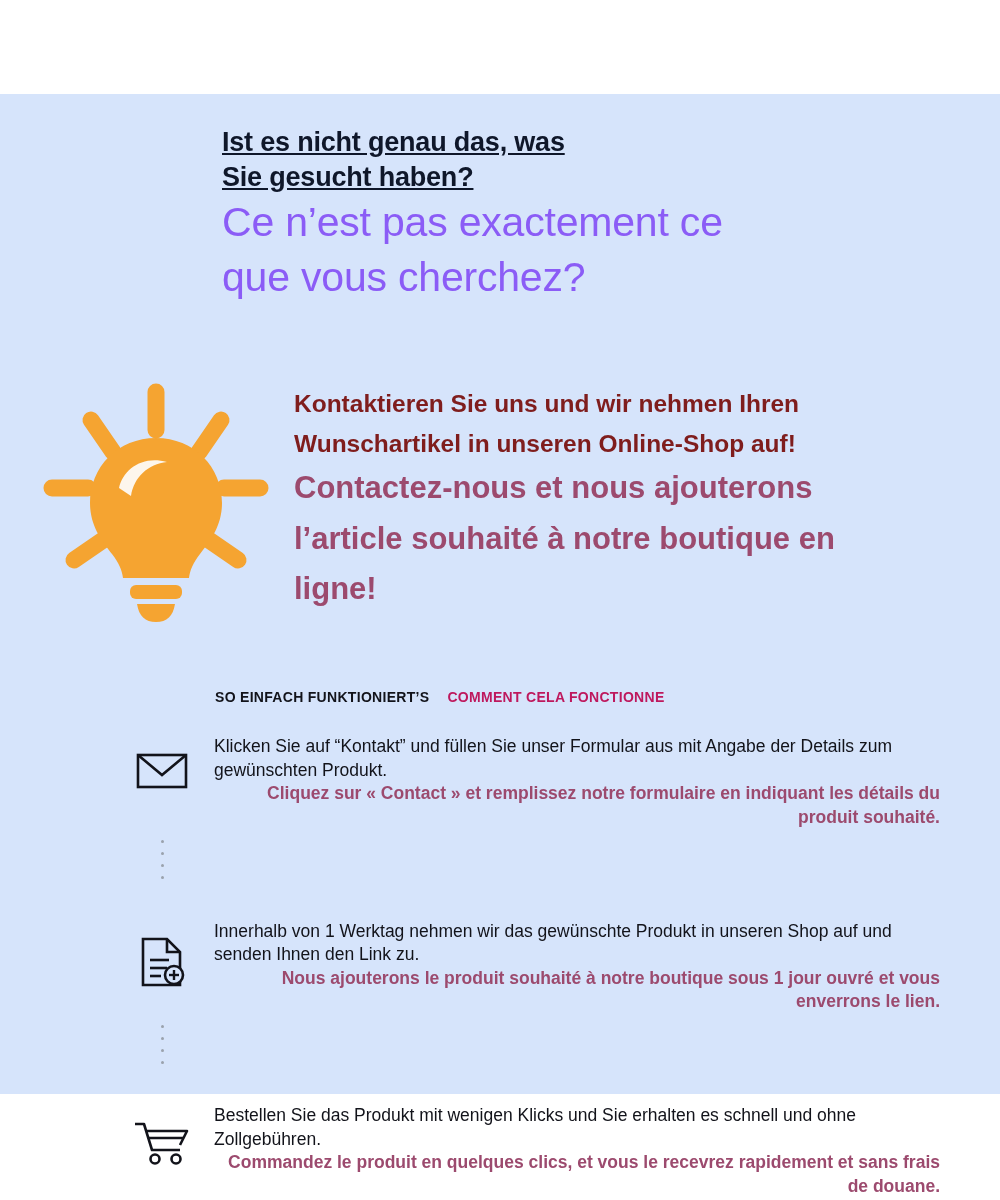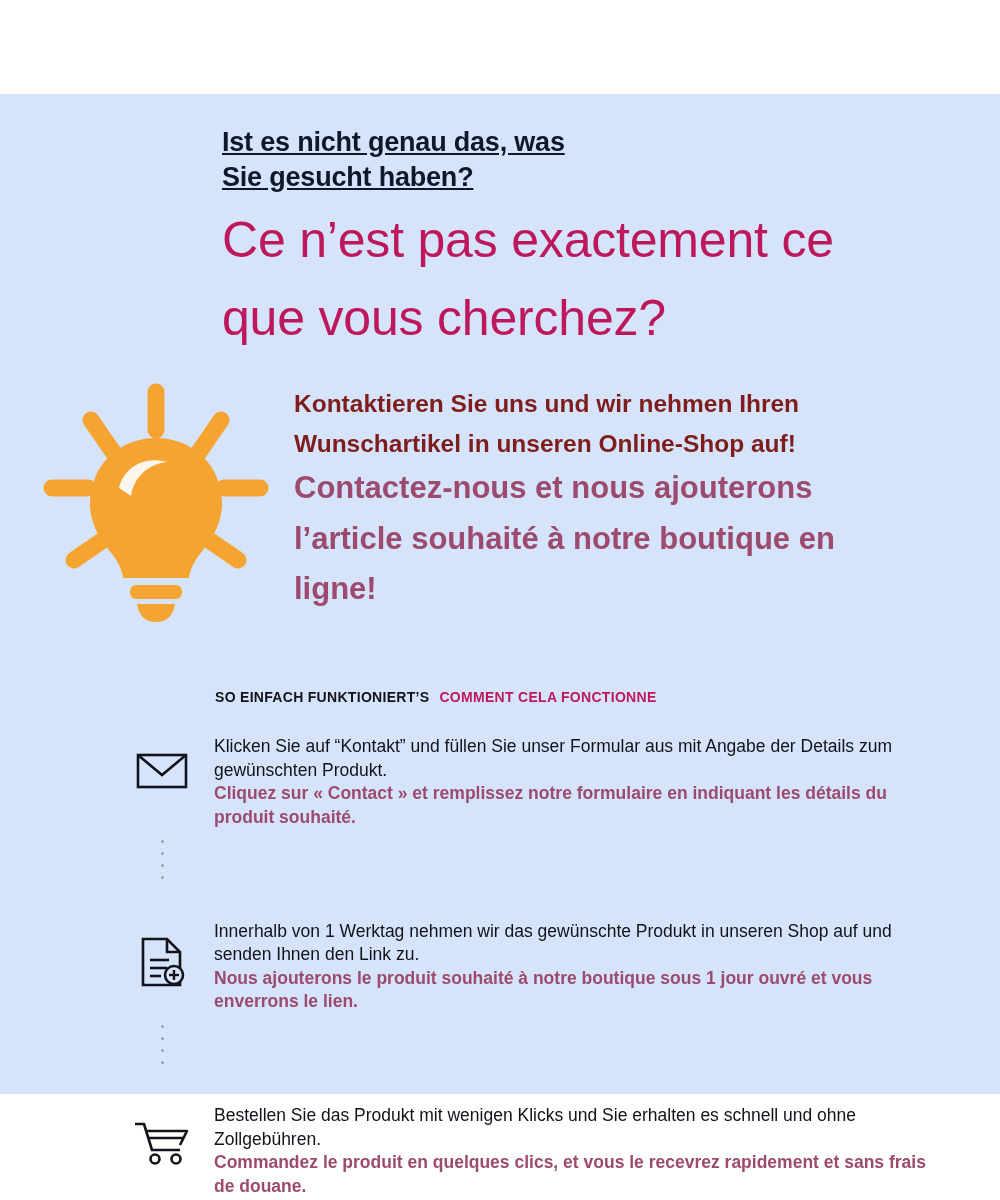--- a/index.html
+++ b/index.html
@@ -36,26 +36,26 @@
   }
   .headline .de {
     font-size: 27px;
     font-weight: bold;
     color: #0f172a;
     line-height: 1.28;
     letter-spacing: -0.2px;
     text-decoration: underline;
   }
   .headline .fr {
-    font-size: 50px;
+    font-size: 41px;
     font-weight: normal;
-    color: #be185d;
+    color: #8b5cf6;
     line-height: 1.28;
     letter-spacing: -0.2px;
-    margin-top: 14px;
+    margin-top: 2px;
   }
   
   .bulb {
     position: absolute;
     left: 34px;
     top: 378px;
     width: 245px;
     height: 255px;
   }
   
@@ -77,21 +77,21 @@
     color: #9c4a6e;
     line-height: 1.62;
   }
   
   .steps-head {
     position: absolute;
     left: 215px;
     top: 680px;
     display: flex;
     align-items: baseline;
-    gap: 10px;
+    gap: 18px;
   }
   .steps-head .de {
     font-size: 14px;
     font-weight: bold;
     color: #12131a;
     letter-spacing: 0.3px;
   }
   .steps-head .fr {
     font-size: 14px;
     font-weight: bold;
@@ -126,20 +126,21 @@
   .step-text .de {
     font-size: 17.5px;
     color: #12131a;
     line-height: 1.35;
   }
   .step-text .fr {
     font-size: 17.5px;
     font-weight: bold;
     color: #9c4a6e;
     line-height: 1.35;
+    text-align: right;
   }
   .dots {
     height: 60px;
     width: 104px;
     display: flex;
     flex-direction: column;
     align-items: center;
     justify-content: center;
     gap: 9px;
   }

